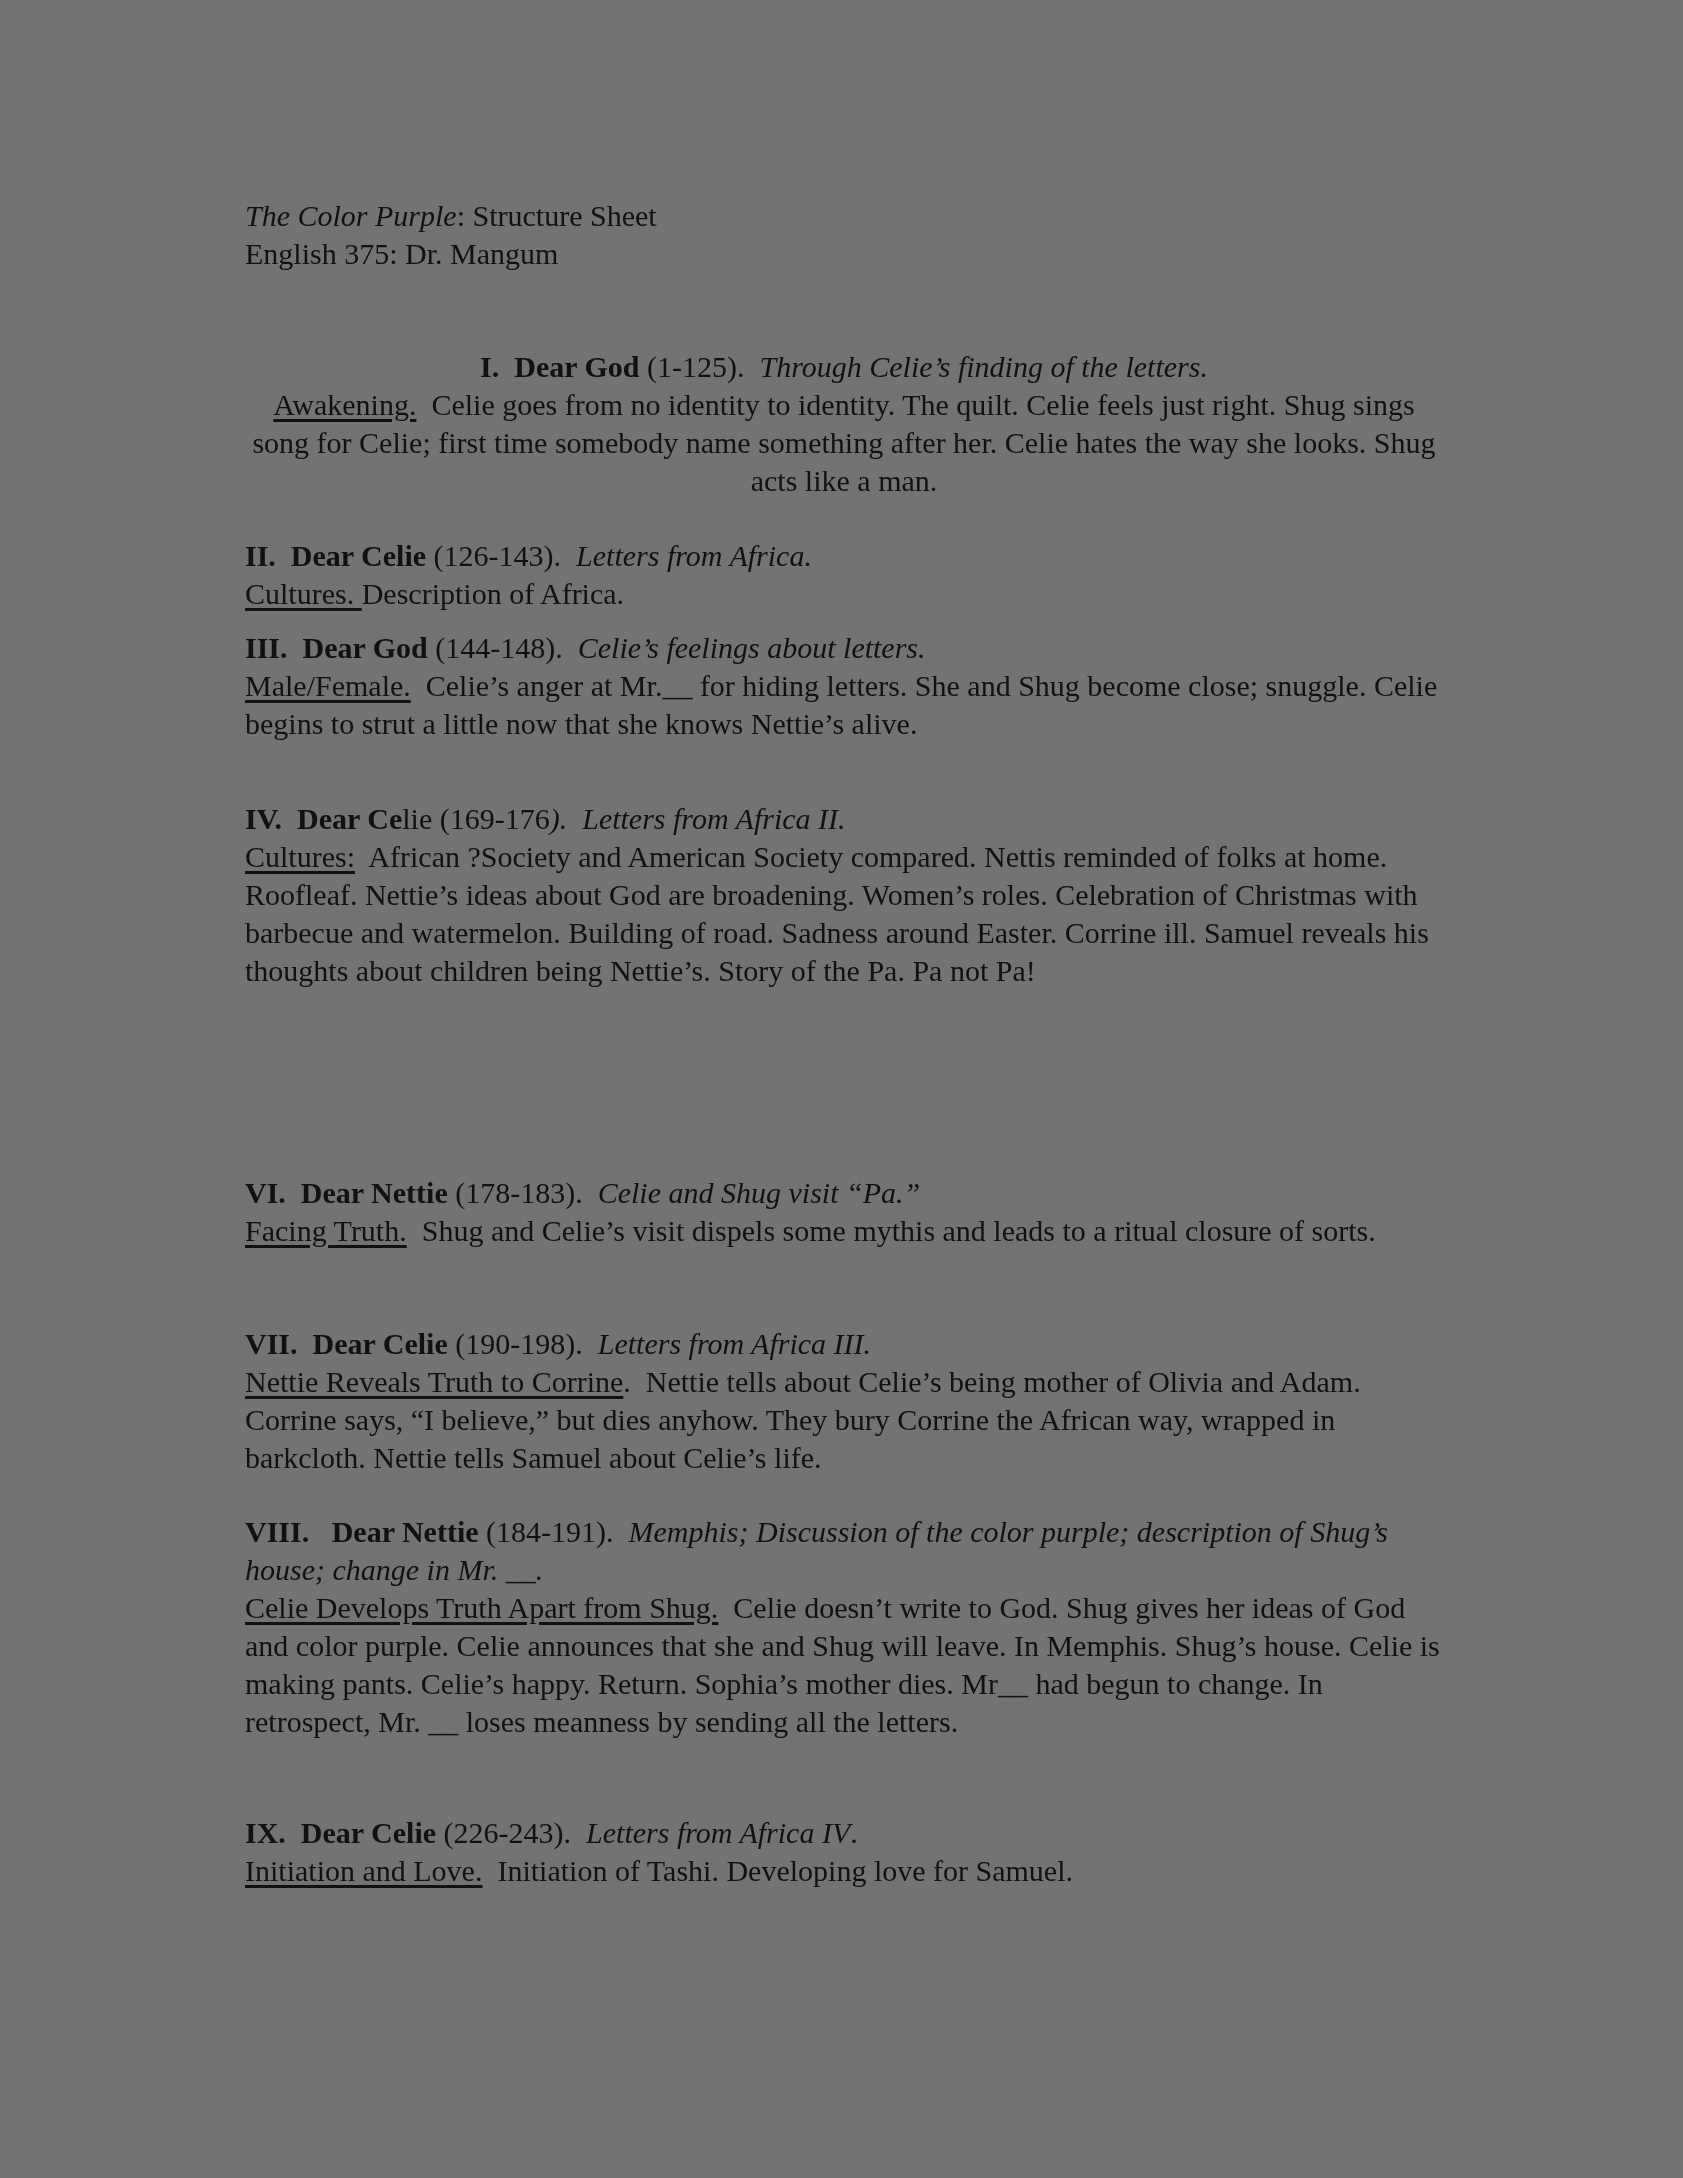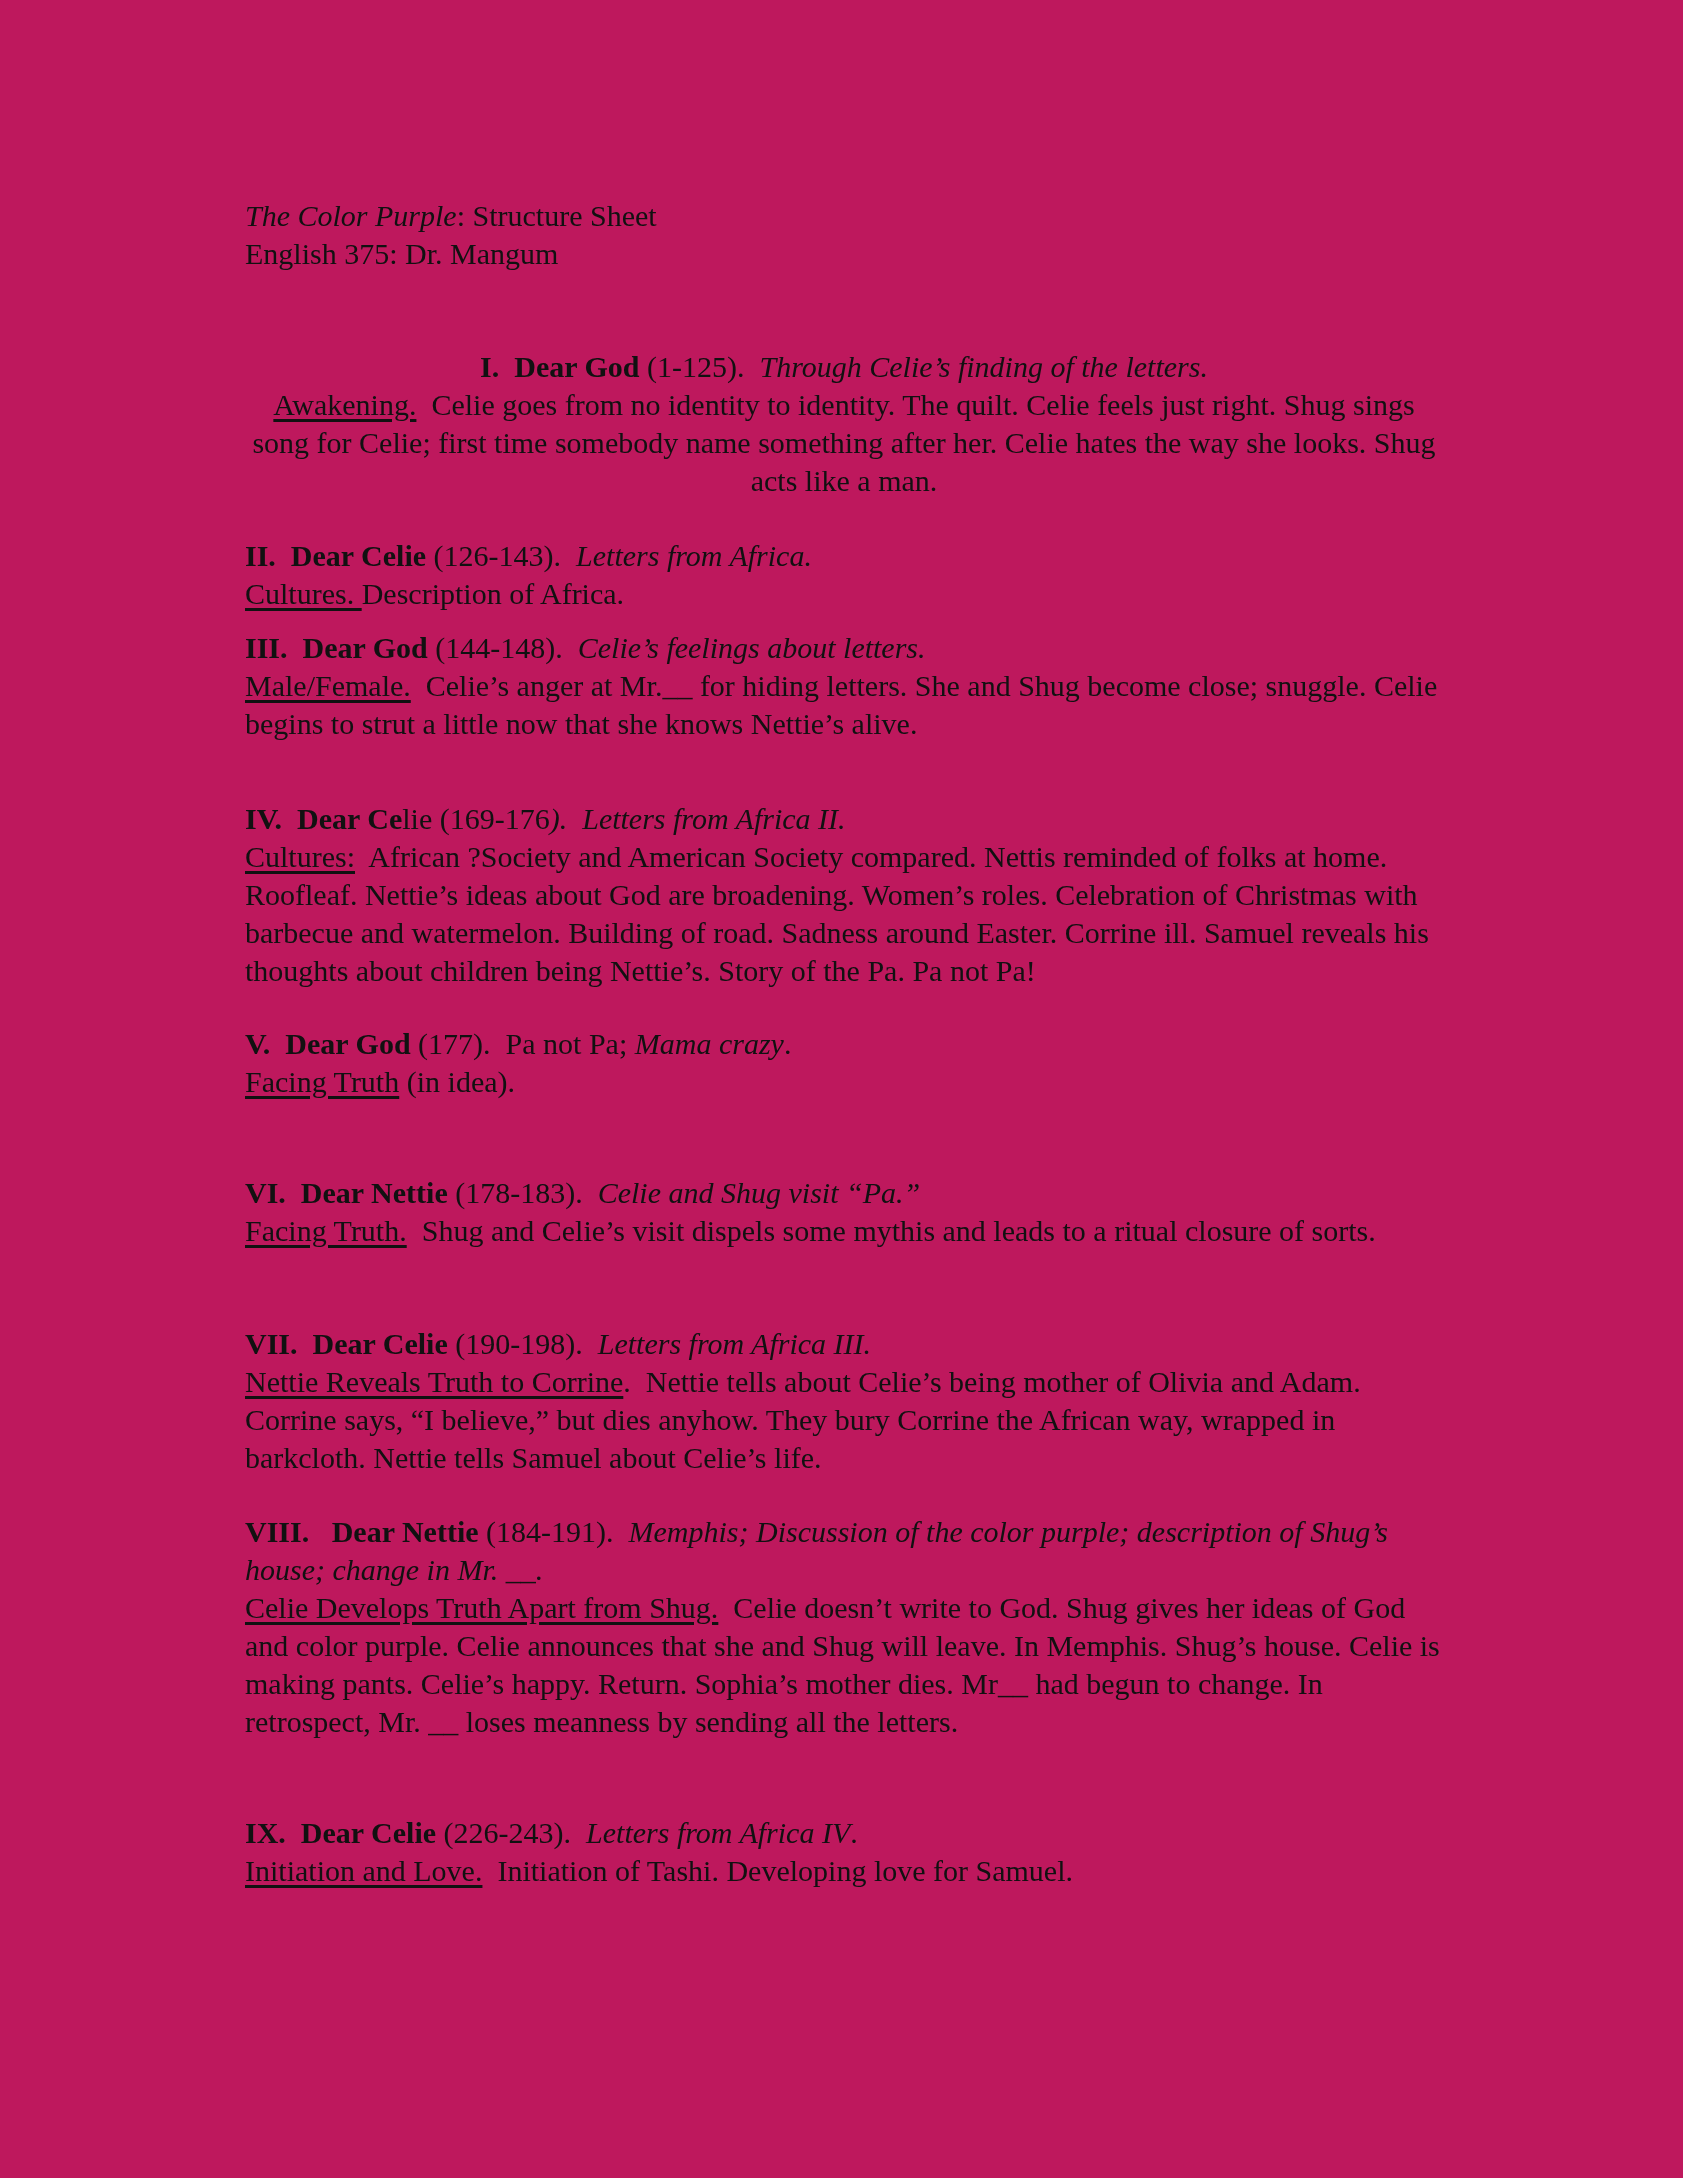--- a/index.html
+++ b/index.html
@@ -1,18 +1,18 @@
 <!DOCTYPE html>
 <html><head>
 <meta charset="utf-8">
 <style>
   html, body { margin: 0; padding: 0; background: #ffffff; }
   body { width: 1683px; height: 2178px; position: relative; overflow: hidden;
          font-family: "Liberation Serif", "DejaVu Serif", serif; color: #111111; }
-  .page { position: absolute; left: 0; top: 0; width: 1683px; height: 2178px; background: #be185d; }
+  .page { position: absolute; left: 0; top: 0; width: 1683px; height: 2178px; background: #737373; }
   .blk { position: absolute; left: 245px; width: 1198px; font-size: 30px; line-height: 38px; }
   .line { display: block; white-space: nowrap; }
   .para { display: block; white-space: normal; }
   .b { font-weight: bold; }
   .i { font-style: italic; }
   .u { text-decoration: underline; text-decoration-thickness: 3px; text-underline-offset: 4px; font-weight: normal; }
 </style>
 </head>
 <body>
 
@@ -36,24 +36,20 @@
   <div class="blk" style="top:629px;">
     <span class="line"><span class="b">III.</span>&nbsp; <span class="b">Dear God</span><span> (144-148).</span>&nbsp; <span class="i">Celie’s feelings about letters.</span></span>
     <span class="para"><span class="u">Male/Female.</span>&nbsp; <span>Celie’s anger at Mr.__ for hiding letters.  She and Shug become close; snuggle.  Celie begins to strut a little now that she knows Nettie’s alive.</span></span>
   </div>
 
   <div class="blk" style="top:800px;">
     <span class="line"><span class="b">IV.</span>&nbsp; <span class="b">Dear Ce</span><span>lie</span><span> (169-176</span><span class="i">).</span>&nbsp; <span class="i">Letters from Africa II.</span></span>
     <span class="para"><span class="u">Cultures:</span>&nbsp; <span>African ?Society and American Society compared.  Nettis reminded of folks at home.  Roofleaf.  Nettie’s ideas about God are broadening.  Women’s roles.  Celebration of Christmas with barbecue and watermelon.  Building of road.  Sadness around Easter.  Corrine ill.  Samuel reveals his thoughts about children being Nettie’s.  Story of the Pa.  Pa not Pa!</span></span>
   </div>
 
-  <div class="blk" style="top:1025px;">
-    <span class="line"><span class="b">V.</span>&nbsp; <span class="b">Dear God</span><span> (177).</span>&nbsp; <span>Pa not Pa; </span><span class="i">Mama crazy</span><span>.</span></span>
-    <span class="para"><span class="u">Facing Truth</span> <span>(in idea).</span></span>
-  </div>
 
   <div class="blk" style="top:1174px;">
     <span class="line"><span class="b">VI.</span>&nbsp; <span class="b">Dear Nettie</span><span> (178-183).</span>&nbsp; <span class="i">Celie and Shug visit “Pa.”</span></span>
     <span class="para"><span class="u">Facing Truth.</span>&nbsp; <span>Shug and Celie’s visit dispels some mythis and leads to a ritual closure of sorts.</span></span>
   </div>
 
   <div class="blk" style="top:1325px;">
     <span class="line"><span class="b">VII.</span>&nbsp; <span class="b">Dear Celie</span><span> (190-198).</span>&nbsp; <span class="i">Letters from Africa III.</span></span>
     <span class="para"><span class="u">Nettie Reveals Truth to Corrine</span><span>.</span>&nbsp; <span>Nettie tells about Celie’s being mother of Olivia and Adam.  Corrine says, “I believe,” but dies anyhow.  They bury Corrine the African way, wrapped in barkcloth.  Nettie tells Samuel about Celie’s life.</span></span>
   </div>

